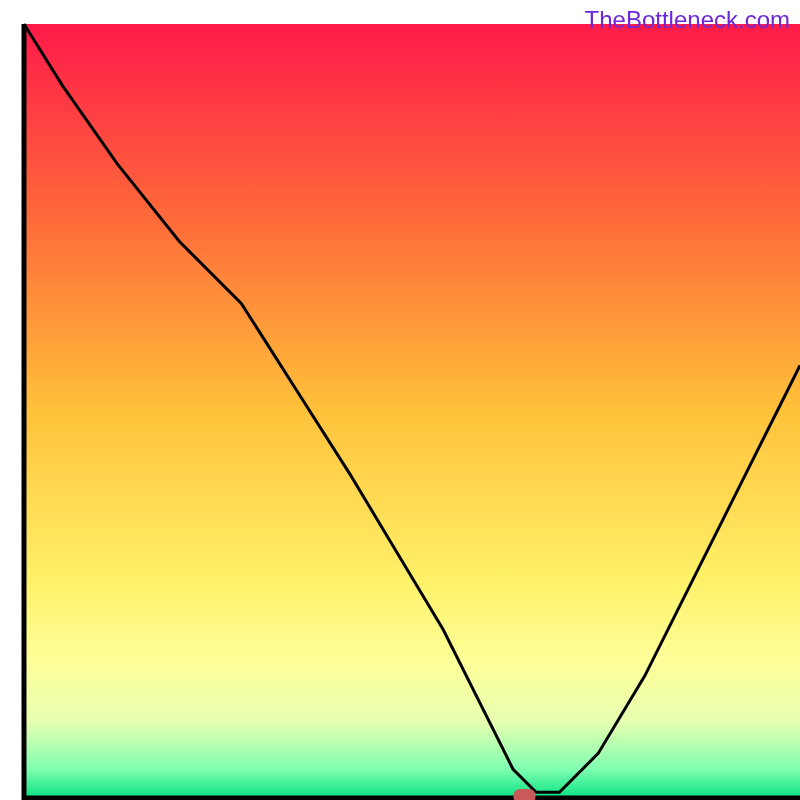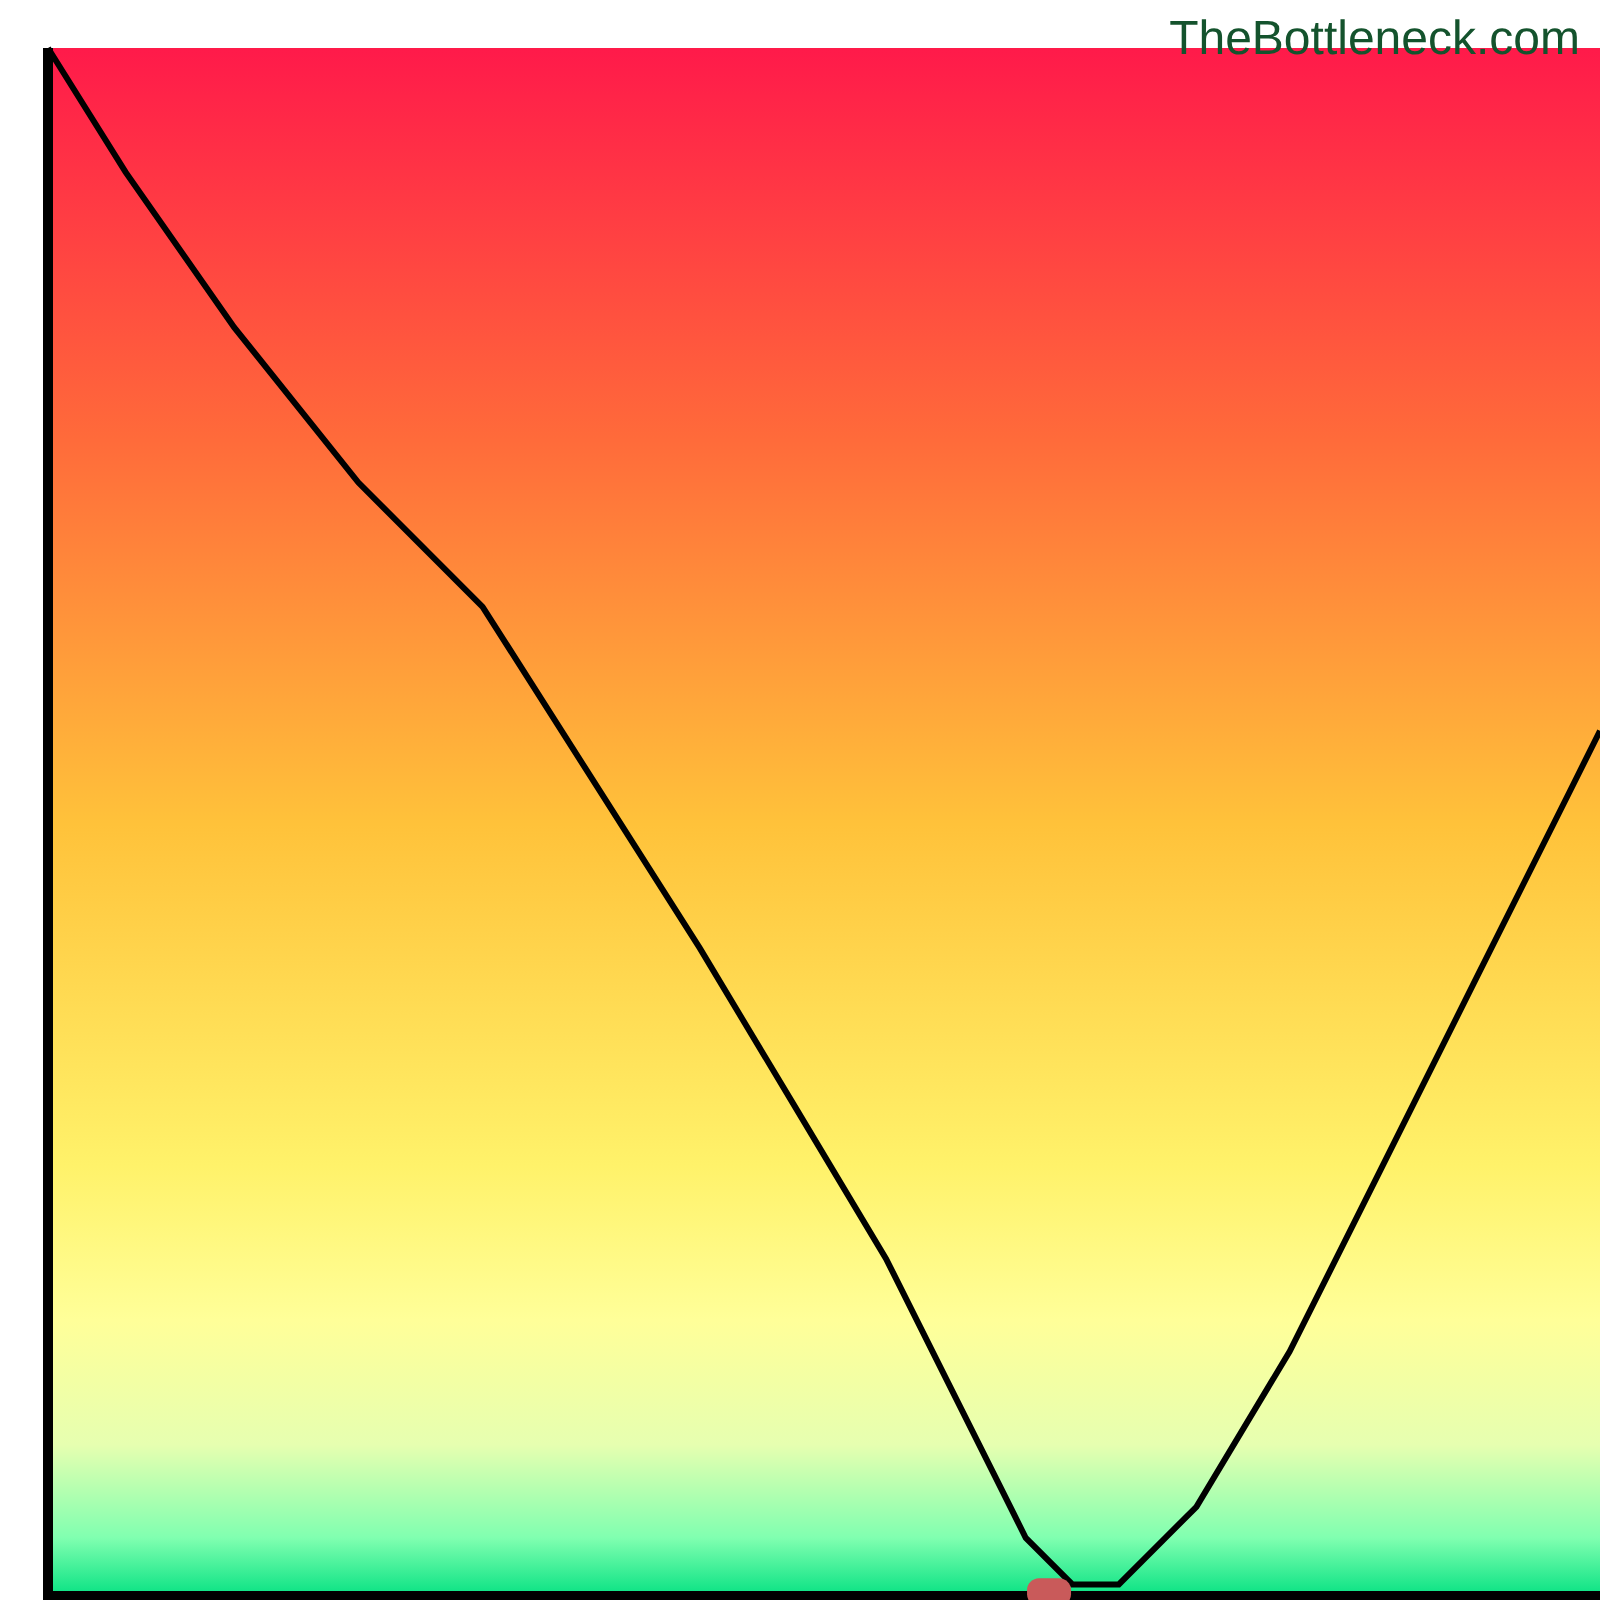--- a/index.html
+++ b/index.html
@@ -12,21 +12,21 @@
   }
   .chart-container {
     position: relative;
     width: 800px;
     height: 800px;
   }
   .watermark {
     position: absolute;
     top: 6px;
     right: 10px;
-    color: #14532d;
+    color: #6d28d9;
     font-size: 24px;
     font-weight: 500;
     z-index: 10;
     user-select: none;
   }
   svg {
     display: block;
   }
 </style>
 </head>

